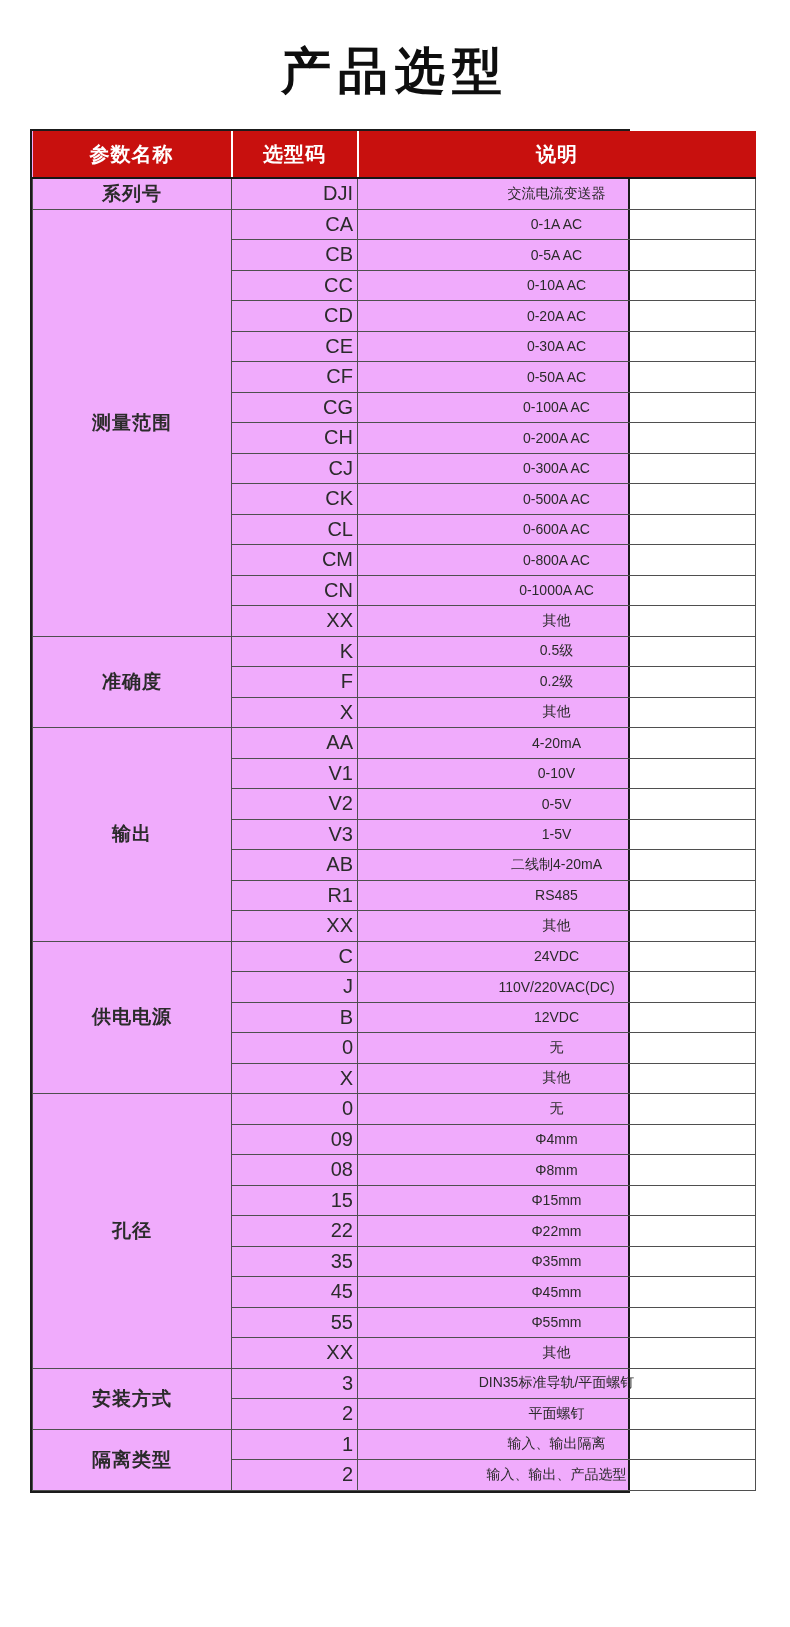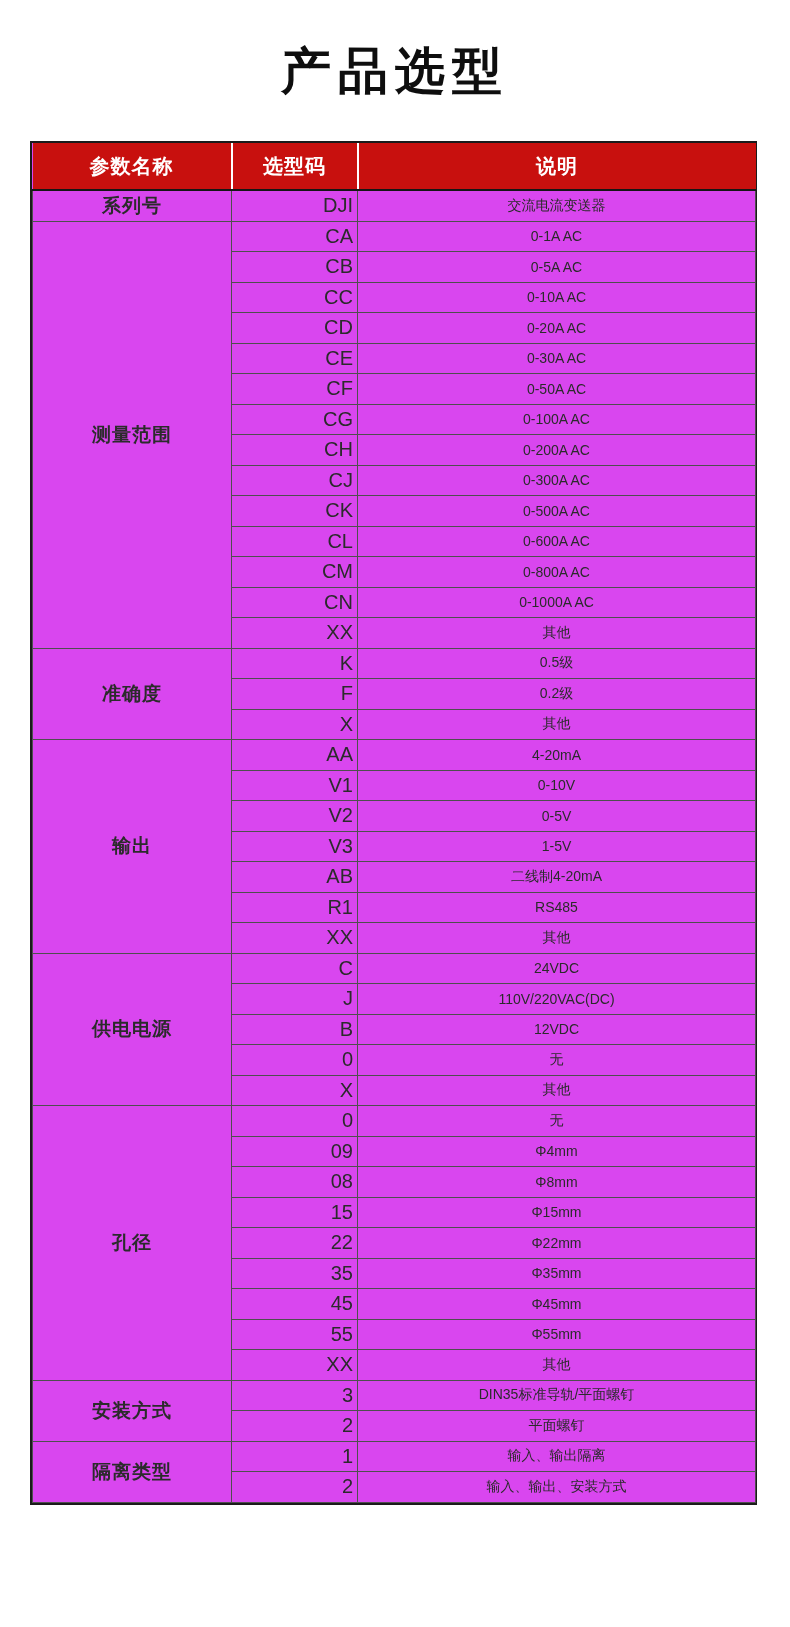--- a/index.html
+++ b/index.html
@@ -22,25 +22,25 @@
     text-align: center;
     font-size: 50px;
     line-height: 66px;
     font-weight: 900;
     color: #0e0e0e;
     letter-spacing: 7px;
   }
   .table-wrap {
     position: absolute;
     left: 30px;
-    top: 141px;
-    width: 727px;
+    top: 129px;
+    width: 600px;
     border: 2px solid #1b1b1b;
     box-sizing: border-box;
-    background: #d946ef;
+    background: #f0abfc;
   }
   table.selection-table {
     width: 100%;
     border-collapse: collapse;
     table-layout: fixed;
   }
   .selection-table th {
     background: #c8100e;
     color: #ffffff;
     font-size: 20px;
@@ -270,17 +270,17 @@
           <td class="code-cell">2</td>
           <td class="desc-cell">平面螺钉</td>
         </tr>
         <tr>
           <td class="label-cell" rowspan="2">隔离类型</td>
           <td class="code-cell">1</td>
           <td class="desc-cell">输入、输出隔离</td>
         </tr>
         <tr>
           <td class="code-cell">2</td>
-          <td class="desc-cell">输入、输出、安装方式</td>
+          <td class="desc-cell">输入、输出、产品选型</td>
         </tr>
       </tbody>
   </table>
 </div>
 
 </body></html>

